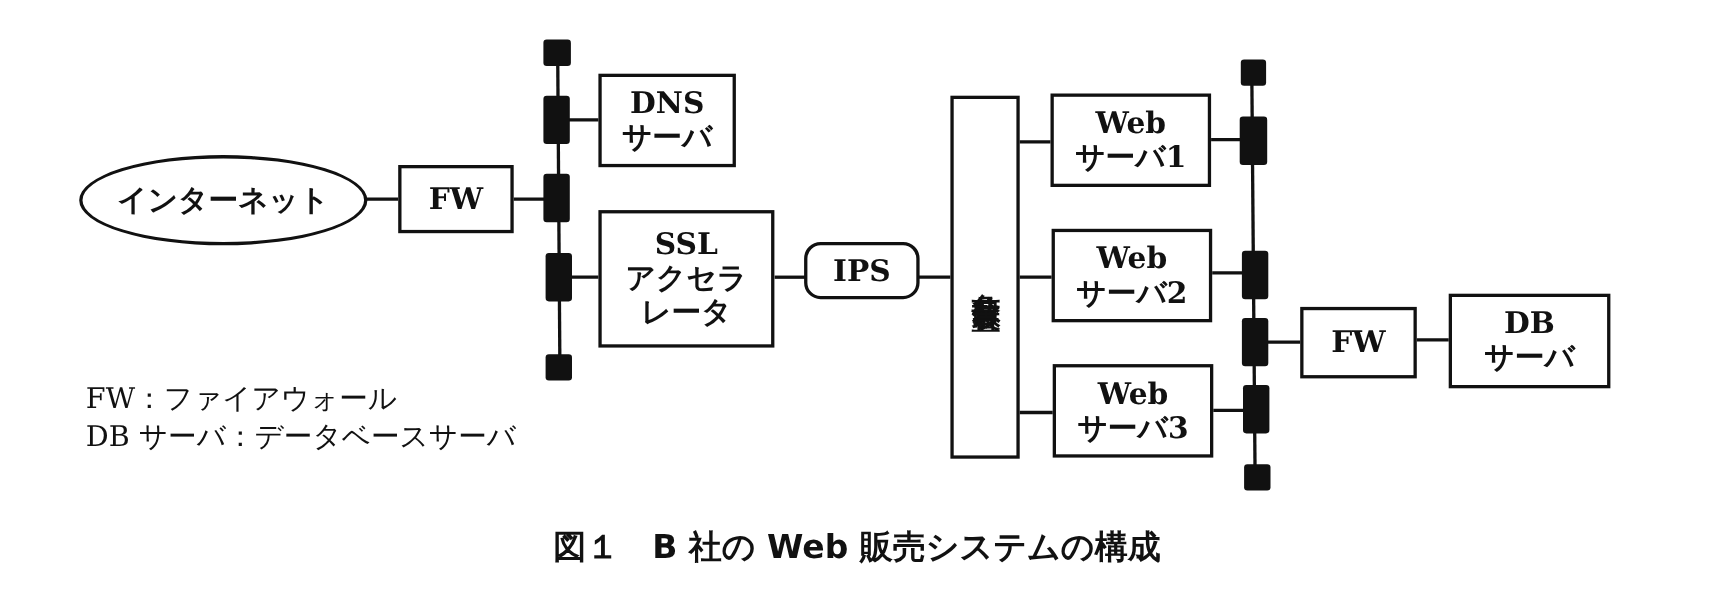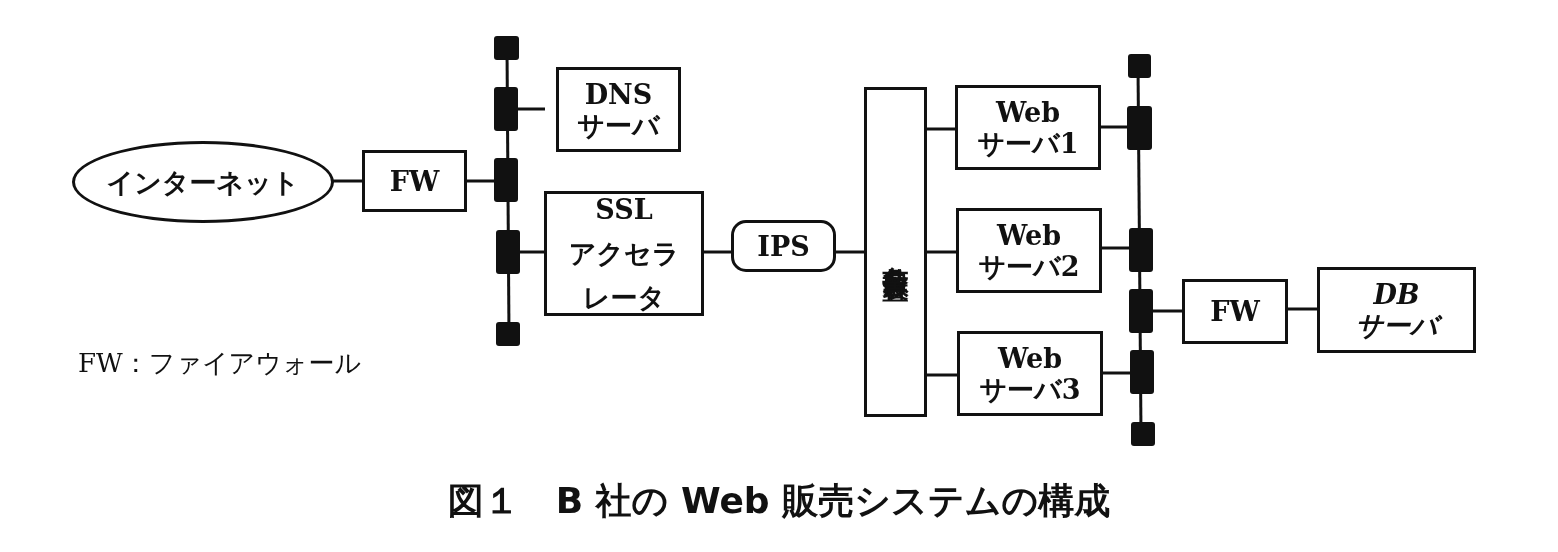--- a/index.html
+++ b/index.html
@@ -8,21 +8,21 @@
   #canvas { position: absolute; left: 0; top: 0; width: 1558px; height: 552px; }
   .node { position: absolute; box-sizing: border-box; border: 3px solid #111; background: #fff;
           display: flex; flex-direction: column; align-items: center; justify-content: center;
           font-weight: bold; font-size: 27px; line-height: 31px; text-align: center; }
   .node span { display: block; white-space: nowrap; }
   .ellipse { border-radius: 50%; }
   .vertical { writing-mode: vertical-rl; text-orientation: upright; letter-spacing: 2px; font-size: 26px; }
   .legend { position: absolute; left: 78px; top: 346px; font-weight: normal; font-size: 26px; line-height: 34px; }
   .legend div { white-space: nowrap; }
   .caption { position: absolute; left: 0; width: 1558px; top: 477px; text-align: center;
-             font-family: "DejaVu Sans", "Liberation Sans", sans-serif; font-weight: bold; font-size: 36px; }
+             font-family: "DejaVu Sans", "Liberation Sans", sans-serif; font-weight: bold; font-size: 30px; }
 </style>
 </head>
 <body>
 
 <svg id="canvas" xmlns="http://www.w3.org/2000/svg" width="1558" height="552">
   <g stroke="#111" stroke-width="3" fill="none">
 
     <line x1="507" y1="48" x2="509" y2="335"></line>
 
     <line x1="1138" y1="66" x2="1141" y2="434"></line>
@@ -69,26 +69,26 @@
 </svg>
 
 <div class="node ellipse" style="left:72px; top:141px; width:262px; height:82px;text-align:center;">
   <span>インターネット</span>
 </div>
 
 <div class="node" style="left:362px; top:150px; width:105px; height:62px;">
   <span>FW</span>
 </div>
 
-<div class="node" style="left:556px; top:67px; width:125px; height:85px;text-align:right;">
+<div class="node" style="left:544px; top:67px; width:125px; height:85px;text-align:right;">
   <span>DNS</span>
   <span>サーバ</span>
 </div>
 
-<div class="node" style="left:544px; top:191px; width:160px; height:125px;justify-content:space-between;">
+<div class="node" style="left:544px; top:191px; width:160px; height:125px;">
   <span>SSL</span>
   <span>アクセラ</span>
   <span>レータ</span>
 </div>
 
 <div class="node" style="left:731px; top:220px; width:105px; height:52px;border-radius:15px;">
   <span>IPS</span>
 </div>
 
 <div class="node vertical" style="left:864px; top:87px; width:63px; height:330px;">
@@ -107,22 +107,23 @@
 
 <div class="node" style="left:957px; top:331px; width:146px; height:85px;">
   <span>Web</span>
   <span>サーバ3</span>
 </div>
 
 <div class="node" style="left:1182px; top:279px; width:106px; height:65px;">
   <span>FW</span>
 </div>
 
-<div class="node" style="left:1317px; top:267px; width:159px; height:86px;font-style:italic;">
+<div class="node" style="left:1317px; top:267px; width:147px; height:86px;">
   <span>DB</span>
   <span>サーバ</span>
 </div>
 
 <div class="legend">
   <div>FW：ファイアウォール</div>
+  <div>DB サーバ：データベースサーバ</div>
 </div>
 
 <div class="caption">図１　B 社の Web 販売システムの構成</div>
 
 </body></html>

